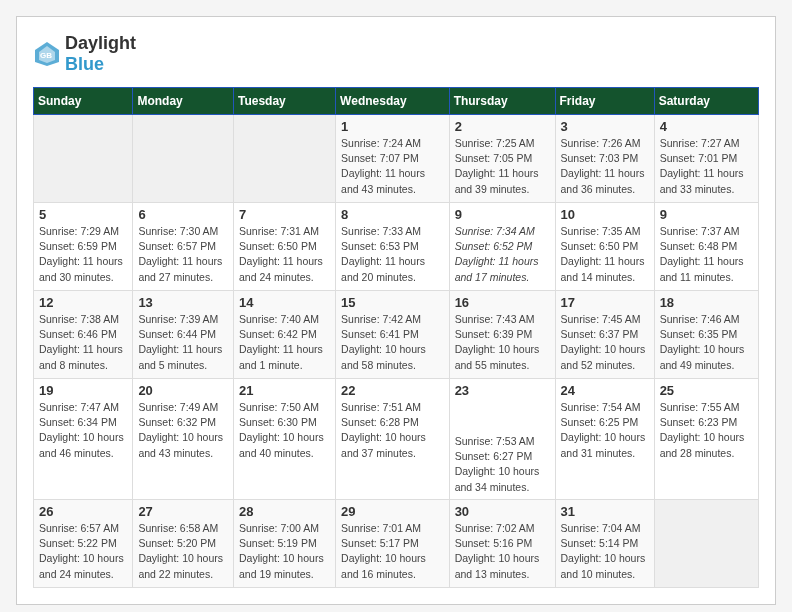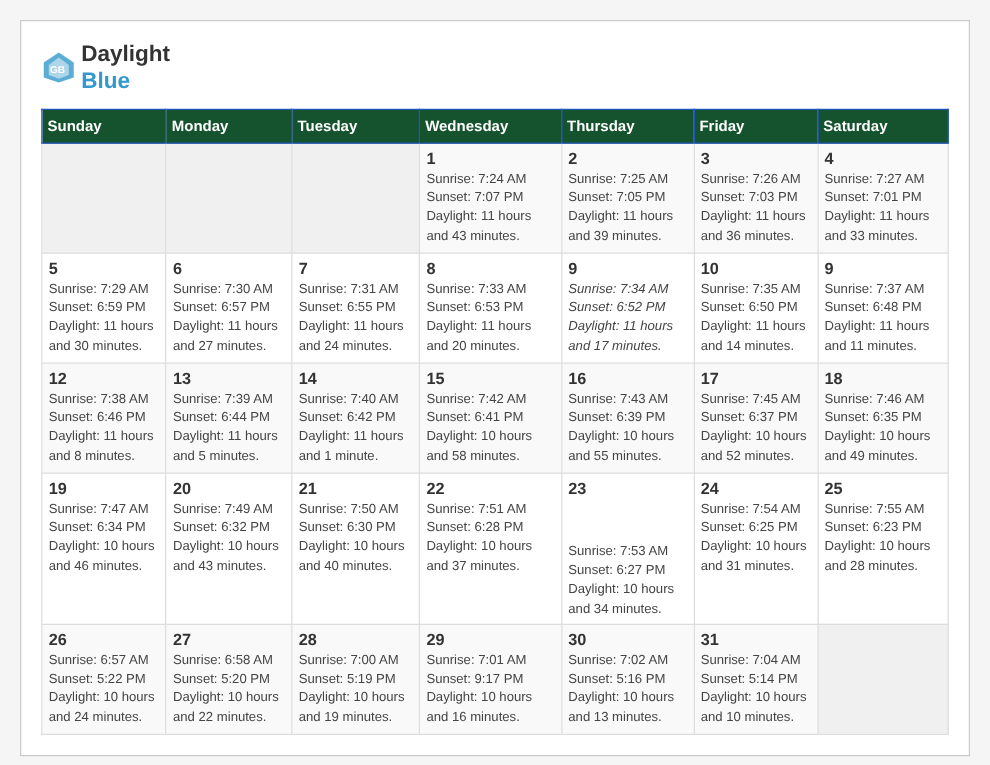--- a/index.html
+++ b/index.html
@@ -168,21 +168,21 @@
           </td>
           <td>
             <span class="day-number">6</span>
             <div class="day-info" style="white-space: pre-line;">Sunrise: 7:30 AM
 Sunset: 6:57 PM
 Daylight: 11 hours and 27 minutes.</div>
           </td>
           <td>
             <span class="day-number">7</span>
             <div class="day-info" style="white-space: pre-line;">Sunrise: 7:31 AM
-Sunset: 6:55 PM
+Sunset: 6:50 PM
 Daylight: 11 hours and 24 minutes.</div>
           </td>
           <td>
             <span class="day-number">8</span>
             <div class="day-info" style="white-space: pre-line;">Sunrise: 7:33 AM
 Sunset: 6:53 PM
 Daylight: 11 hours and 20 minutes.</div>
           </td>
           <td>
             <span class="day-number">9</span>
@@ -306,21 +306,21 @@
           </td>
           <td>
             <span class="day-number">28</span>
             <div class="day-info" style="white-space: pre-line;">Sunrise: 7:00 AM
 Sunset: 5:19 PM
 Daylight: 10 hours and 19 minutes.</div>
           </td>
           <td>
             <span class="day-number">29</span>
             <div class="day-info" style="white-space: pre-line;">Sunrise: 7:01 AM
-Sunset: 9:17 PM
+Sunset: 5:17 PM
 Daylight: 10 hours and 16 minutes.</div>
           </td>
           <td>
             <span class="day-number">30</span>
             <div class="day-info" style="white-space: pre-line;">Sunrise: 7:02 AM
 Sunset: 5:16 PM
 Daylight: 10 hours and 13 minutes.</div>
           </td>
           <td>
             <span class="day-number">31</span>

